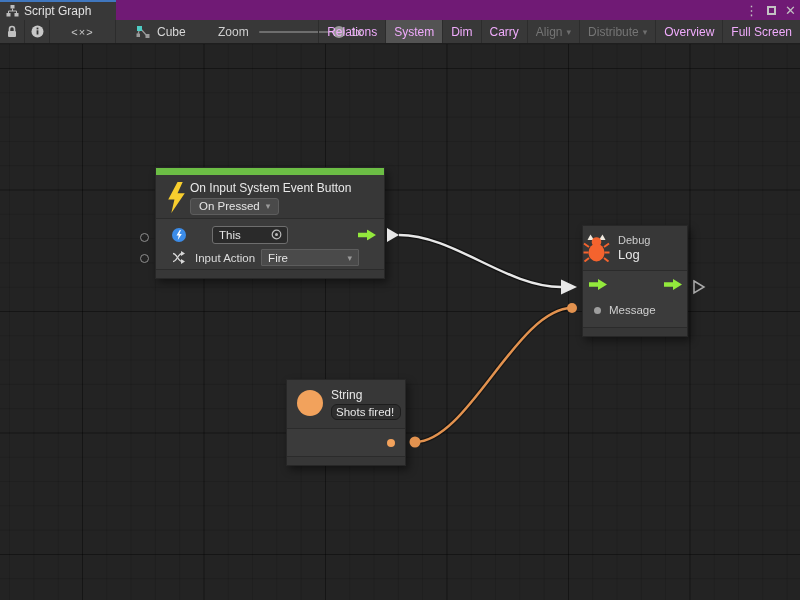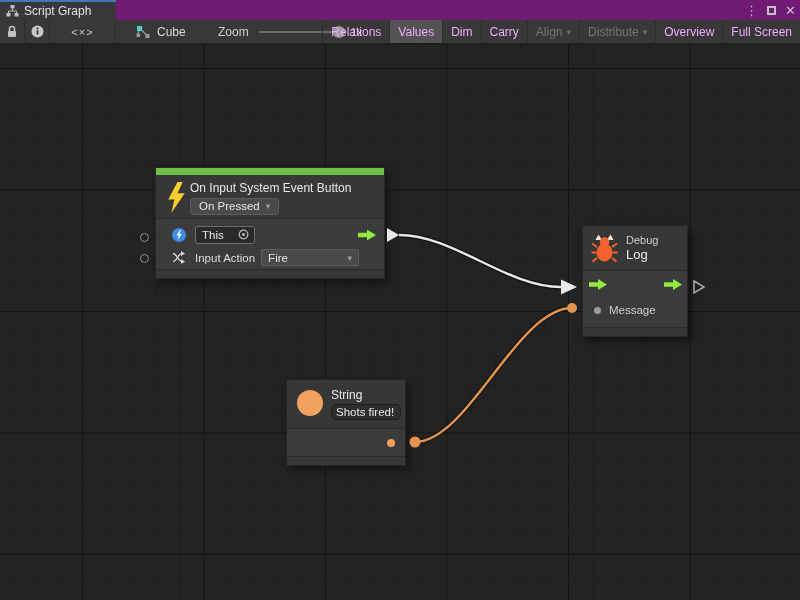--- a/index.html
+++ b/index.html
@@ -61,34 +61,34 @@
   .node-event { left:155px; top:123px; width:230px; height:112px; }
   .node-event .nhead { height:44px; padding:6px 8px 0 10px; display:flex; gap:3px; }
   .pill { margin-top:3px; display:inline-flex; align-items:center; gap:6px; background:#4a4a4a;
           border:1px solid #5d5d5d; border-radius:3px; padding:1px 8px 2px 8px; font-size:11.5px; color:#e6e6e6; }
   .pill .arr { font-size:9px; color:#9a9a9a; }
   .node-event .nbody { position:relative; padding-top:4px; }
   .prow { position:relative; height:23px; display:flex; align-items:center; padding-left:16px; }
   .vfield { display:inline-flex; align-items:center; justify-content:space-between; background:#2a2a2a;
             border:1px solid #6e6e6e; border-radius:3px; height:18px; font-size:11.5px; color:#e4e4e4;
             padding:0 5px 0 6px; }
-  .this-field { width:60px; margin-left:9px; }
+  .this-field { width:76px; margin-left:26px; }
   .plabel { font-size:11.5px; color:#dcdcdc; margin-left:9px; white-space:nowrap; }
   .select { display:inline-flex; align-items:center; justify-content:space-between; background:#4a4a4a;
             border:1px solid #5d5d5d; border-radius:1px; height:17px; width:98px; font-size:11.5px;
             color:#e6e6e6; padding:0 6px; margin-left:6px; }
   .select .arr { font-size:9px; color:#9a9a9a; }
   .flow-out { position:absolute; right:8px; top:50%; transform:translateY(-50%); line-height:0; }
   .outer-circle { position:absolute; left:-16px; width:9px; height:9px; border-radius:50%;
                   border:1.5px solid #8e8e8e; background:transparent; }
   .oc1 { top:65px; } .oc2 { top:86px; }
 
   
   .node-debug { left:582px; top:181px; width:106px; height:112px; }
-  .node-debug .nhead { height:45px; display:flex; align-items:center; gap:8px; padding-left:8px; }
+  .node-debug .nhead { height:45px; display:flex; align-items:center; gap:8px; padding-left:0; }
   .khead { display:flex; flex-direction:column; gap:1px; }
   .kicker { font-size:11px; color:#cdcdcd; }
   .node-debug .ntitle { font-size:13px; }
   .flowrow { position:relative; height:27px; border-bottom:0; display:flex; align-items:center;
              justify-content:space-between; padding:0 5px 0 6px; }
   .msgrow { position:relative; height:24px; display:flex; align-items:center; padding-left:11px; gap:8px; }
   .graydot { width:7px; height:7px; border-radius:50%; background:#9e9e9e; }
   .msglabel { font-size:11.5px; color:#cfcfcf; }
 
   
@@ -168,21 +168,21 @@
         <div class="zoom-handle"></div>
       </div>
       <span class="zoom-value">1x</span>
     </div>
 
     <div class="tbuttons">
       <div class="tbtn">
           <span>Relations</span>
         </div>
       <div class="tbtn active">
-          <span>Values</span>
+          <span>System</span>
         </div>
       <div class="tbtn">
           <span>Dim</span>
         </div>
       <div class="tbtn">
           <span>Carry</span>
         </div>
       <div class="tbtn disabled">
         <span>Align</span>
           <span class="arr">▾</span>

